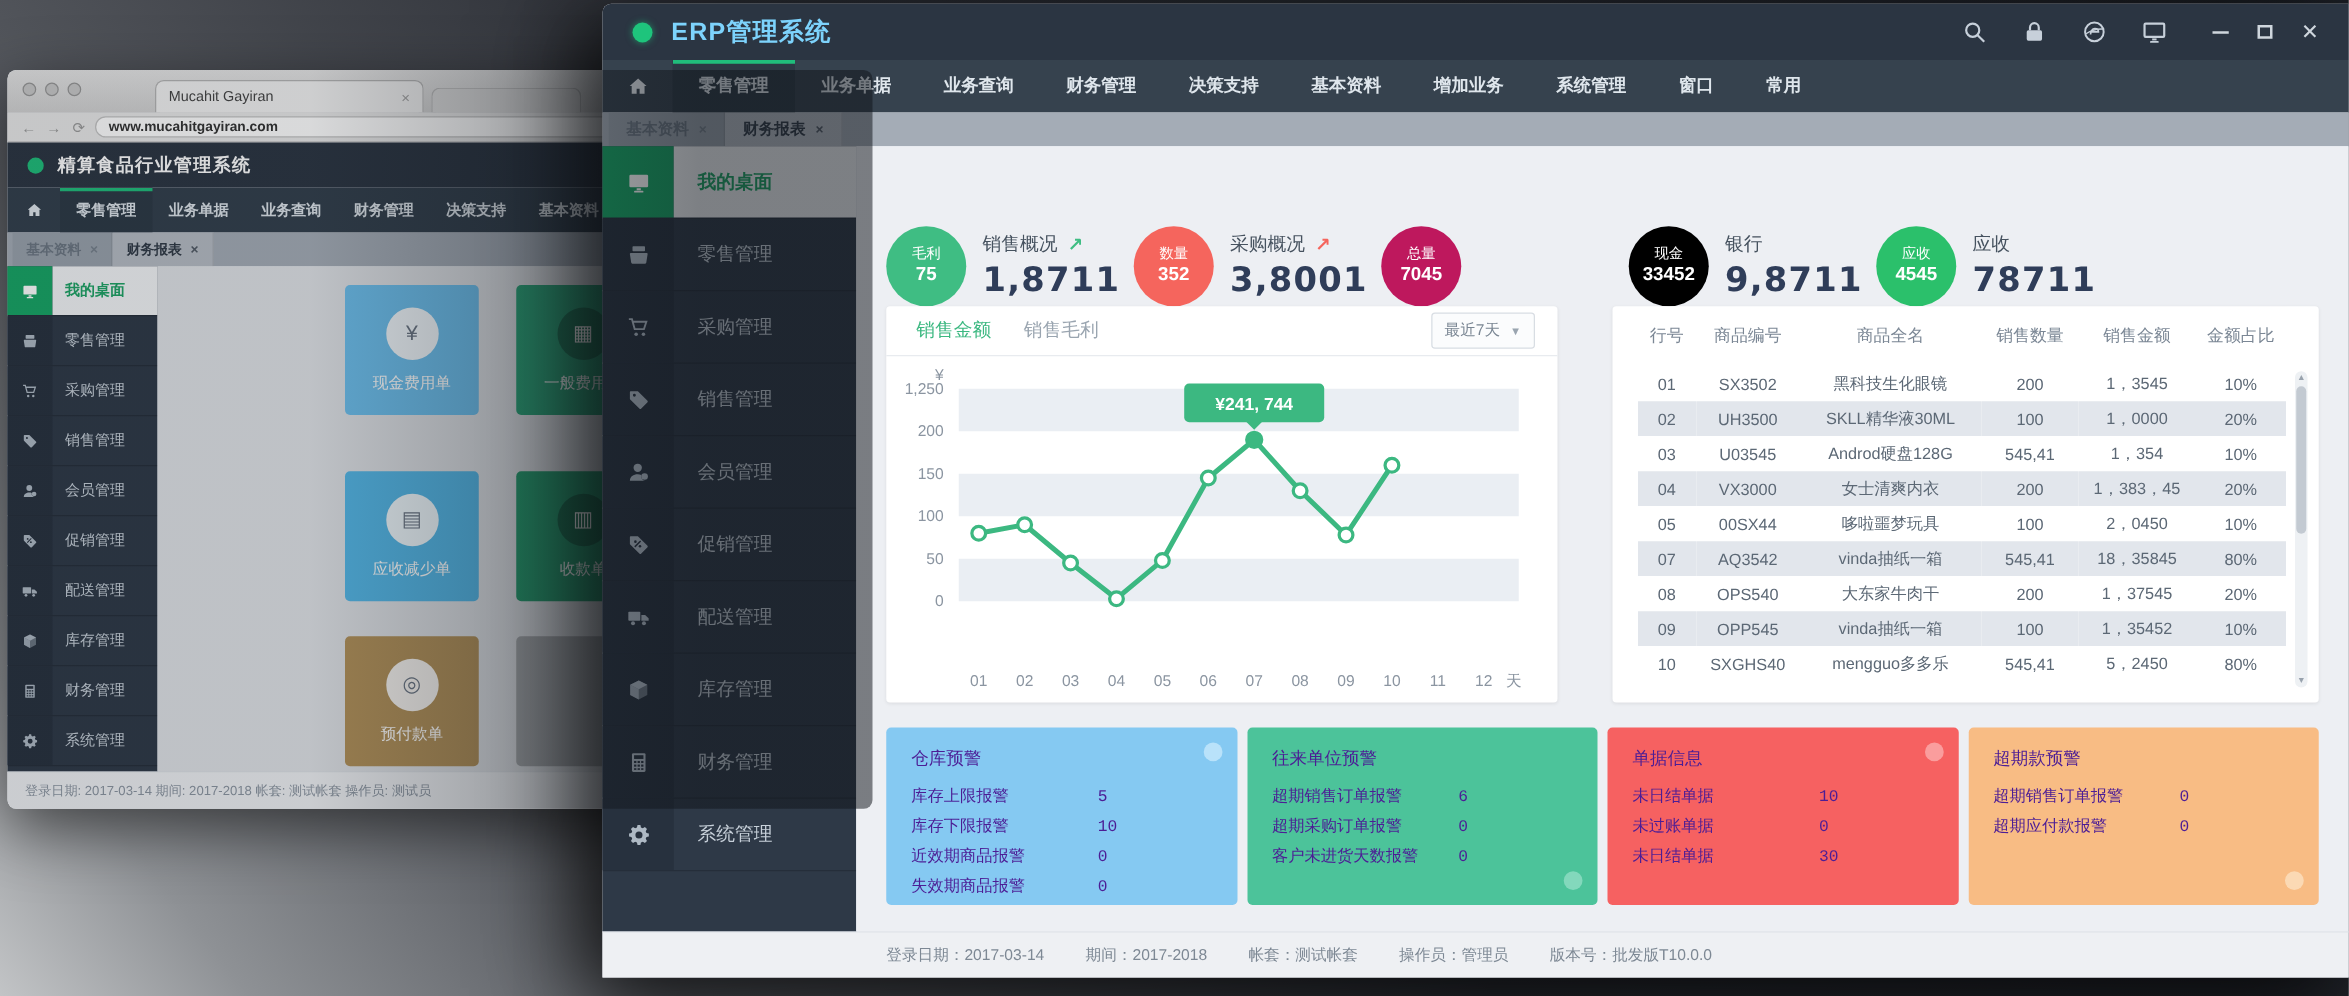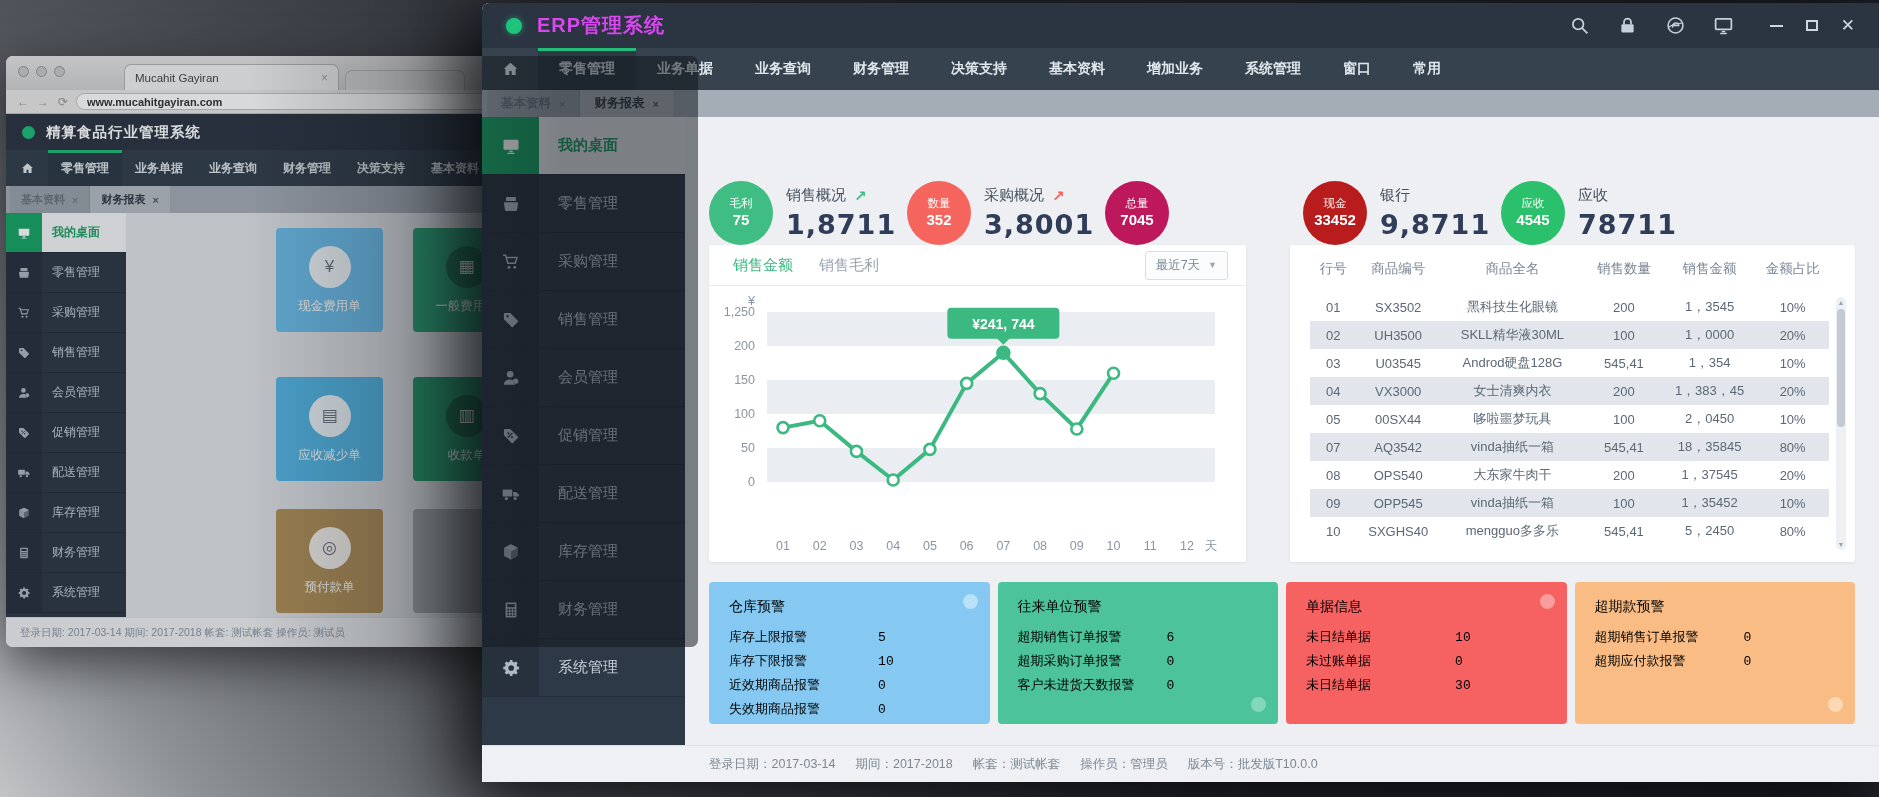--- a/index.html
+++ b/index.html
@@ -51,21 +51,21 @@
   .bcard .cc { width:42px; height:42px; border-radius:50%; display:flex; align-items:center; justify-content:center; font-size:17px; }
   .bcard .cl { color:#fff; font-size:12.5px; }
   .bstatus { height:30px; background:#eef0f3; border-top:1px solid #d9dee3; display:flex; align-items:center;
     padding-left:14px; font-size:10.5px; color:#8b95a1; border-radius:0 0 7px 7px; }
 
   
   .win { position:absolute; left:482px; top:3px; width:1397px; height:779px; background:#edeff3;
     border-radius:7px 0 0 0; box-shadow:-30px 8px 70px rgba(0,0,0,.55), 0 25px 60px rgba(0,0,0,.5); }
   .titlebar { height:45px; background:#2b3542; border-radius:7px 0 0 0; display:flex; align-items:center; padding:0 24px; }
   .tdot { width:16px; height:16px; border-radius:50%; background:#1ec47c; box-shadow:0 0 6px rgba(30,196,124,.6); }
-  .title { color:#d946ef; font-size:20px; font-weight:bold; margin-left:15px; letter-spacing:1px; }
+  .title { color:#7dd3fc; font-size:20px; font-weight:bold; margin-left:15px; letter-spacing:1px; }
   .t-icons { margin-left:auto; display:flex; align-items:center; gap:27px; color:#c7d0da; }
   .t-icons .tbi { width:21px; height:21px; }
   .winctl { display:flex; align-items:center; gap:23px; margin-left:36px; color:#cfd6dd; }
   .ctl-min { width:13px; height:2px; background:#cfd6dd; }
   .ctl-max { width:12px; height:11px; border:2px solid #cfd6dd; }
   .ctl-close { font-size:17px; line-height:1; }
   .menubar { height:42px; background:#36424e; display:flex; align-items:stretch; }
   .menubar .mhome { width:56px; display:flex; align-items:center; justify-content:center; color:#e8edf2; }
   .menubar .mitem { padding:0 21px; display:flex; align-items:center; color:#dfe6ec; font-size:14px; font-weight:bold; }
   .menubar .mitem.active { background:#2c3944; box-shadow:inset 0 3px 0 0 #20bd7b; }
@@ -114,29 +114,29 @@
   table.goods th { font-size:13.5px; color:#7b8795; font-weight:normal; height:48px; text-align:center; }
   table.goods td { font-size:13px; color:#5c6875; height:28px; text-align:center;
     overflow:hidden; white-space:nowrap; }
   table.goods tr.odd td { background:#e2e6ec; }
   .vscroll { position:absolute; right:9px; top:52px; bottom:12px; width:10px; background:#eef1f4; border-radius:5px; }
   .vscroll .arr { position:absolute; left:0; width:10px; font-size:7px; color:#98a2ad; text-align:center; }
   .vscroll .thumb { position:absolute; left:1px; top:12px; width:8px; height:118px; background:#c3cad2; border-radius:4px; }
 
   
   .alerts { margin-top:20px; display:flex; gap:8px; }
-  .acard { flex:1; height:142px; border-radius:4px; position:relative; padding:16px 20px; color:#000000; }
+  .acard { flex:1; height:142px; border-radius:4px; position:relative; padding:16px 20px; color:#4c1d95; }
   .acard .atitle { font-size:14px; margin-bottom:10px; }
   .acard .arow { display:flex; font-size:13px; line-height:24px;font-family:Liberation Mono, monospace; }
   .acard .arow .al { width:62%; }
   .adot { position:absolute; width:15px; height:15px; border-radius:50%; right:12px; }
   .adot.top { top:12px; } .adot.bottom { bottom:12px; }
 
   .statusbar { height:37px; margin-top:0; background:#eef0f3; border-top:1px solid #dde2e8; display:flex;
-    align-items:center; padding-left:227px; gap:20px; font-size:12.5px; color:#7d8894; }
+    align-items:center; padding-left:227px; gap:33px; font-size:12.5px; color:#7d8894; }
 </style>
 </head>
 <body>
 
 <div class="bgwin">
   <div class="bchrome">
     <div class="lights">
       <span class="light"></span>
       <span class="light"></span>
       <span class="light"></span>
@@ -507,21 +507,21 @@
        <div class="st-value">3,8001</div>
      </div>
    </div>
           <div class="statgroup">
      <div class="scircle" style="background:#be185d">
        <span class="cl">总量</span>
        <span class="cv">7045</span>
      </div>
    </div>
           <div class="statgroup">
-     <div class="scircle" style="background:#b91c1c">
+     <div class="scircle" style="background:#000000">
        <span class="cl">现金</span>
        <span class="cv">33452</span>
      </div>
      <div class="stext">
        <div class="st-title">银行
          
        </div>
        <div class="st-value">9,8711</div>
      </div>
    </div>

